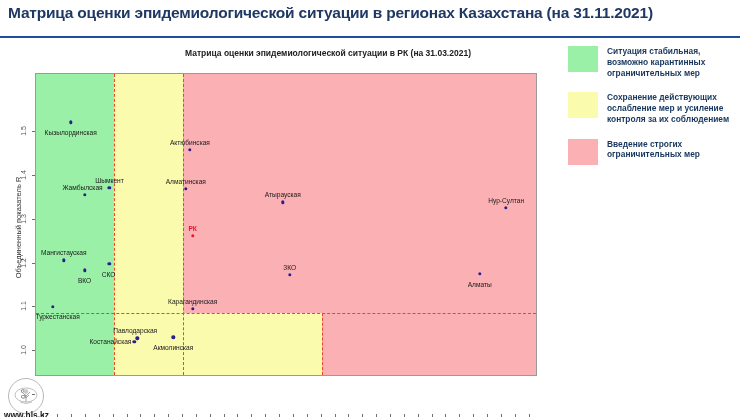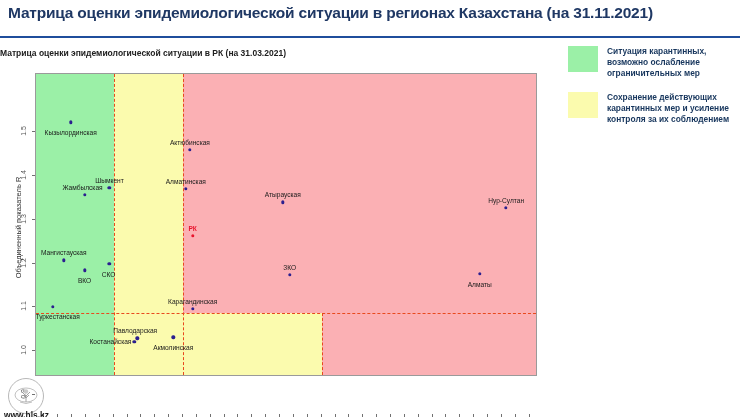--- a/index.html
+++ b/index.html
@@ -21,22 +21,22 @@
     position:absolute;left:8px;top:4px;
     font-size:15.5px;font-weight:bold;color:#1f3864;
     letter-spacing:-0.2px;white-space:nowrap;
   }
 
   
   #chart-panel{
     position:absolute;left:0;top:38px;width:560px;height:370px;
   }
   #chart-subtitle{
-    position:absolute;left:0;top:10px;width:560px;text-align:left;
-    font-size:8.5px;font-weight:bold;color:#202020;
+    position:absolute;left:0;top:10px;width:560px;text-align:center;
+    font-size:8.5px;font-weight:bold;color:#202020;padding-left:48px;
   }
 
   
   #plot{
     position:absolute;
     left:35px;top:35px;     
     width:502px;height:303px; 
     box-sizing:border-box;
     border:1px solid #9a9a9a;
     overflow:hidden;
@@ -219,25 +219,29 @@
       <div class="ytick" style="left: 32px; top: 19.7609px;"></div>
       <div class="ytlabel" style="top: 19.7609px; right: 6px; position: absolute; transform: translateY(-50%) rotate(-90deg); writing-mode: horizontal-tb;">1.5</div>
     </div>
 
   <div id="yaxis-title">Объединенный показатель R</div>
 </div>
 
 <div id="legend">
     <div class="legend-row">
       <div class="swatch" style="background: rgb(155, 240, 167);"></div>
-      <div class="legend-text">Ситуация карантинных, возможно ослабление ограничительных мер</div>
+      <div class="legend-text">Ситуация стабильная, возможно карантинных ограничительных мер</div>
     </div>
     <div class="legend-row">
       <div class="swatch" style="background: rgb(251, 251, 174);"></div>
-      <div class="legend-text">Сохранение действующих карантинных мер и усиление контроля за их соблюдением</div>
+      <div class="legend-text">Сохранение действующих ослабление мер и усиление контроля за их соблюдением</div>
+    </div>
+    <div class="legend-row">
+      <div class="swatch" style="background: rgb(251, 176, 180);"></div>
+      <div class="legend-text">Введение строгих ограничительных мер</div>
     </div>
   </div>
 
 <div id="footer">
   <div id="footer-logo">
     <svg width="26" height="26" viewBox="0 0 26 26" aria-hidden="true">
       <ellipse cx="13" cy="12" rx="11" ry="7" fill="none" stroke="#b0b0b0" stroke-width="0.8"></ellipse>
       <path d="M13 19 L13 12 M13 13 L9 9 M13 13 L17 9 M13 15 L10 12 M13 15 L16 12" stroke="#9a9a9a" stroke-width="0.9" fill="none"></path>
       <circle cx="13" cy="8.5" r="2.2" fill="#c9c9c9"></circle>
       <path d="M7 19 Q13 22 19 19" stroke="#b0b0b0" stroke-width="0.8" fill="none"></path>

